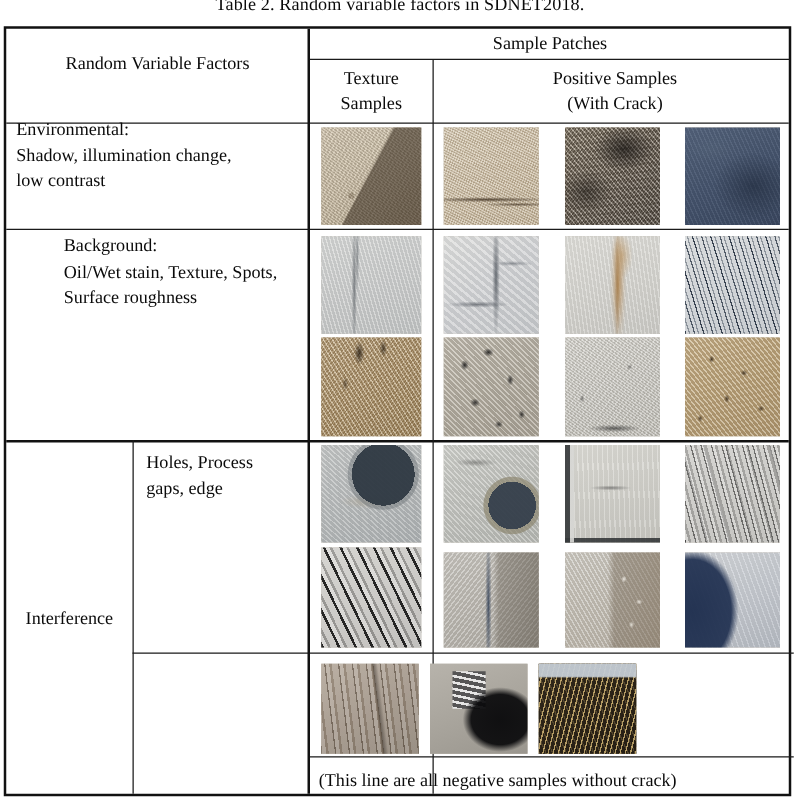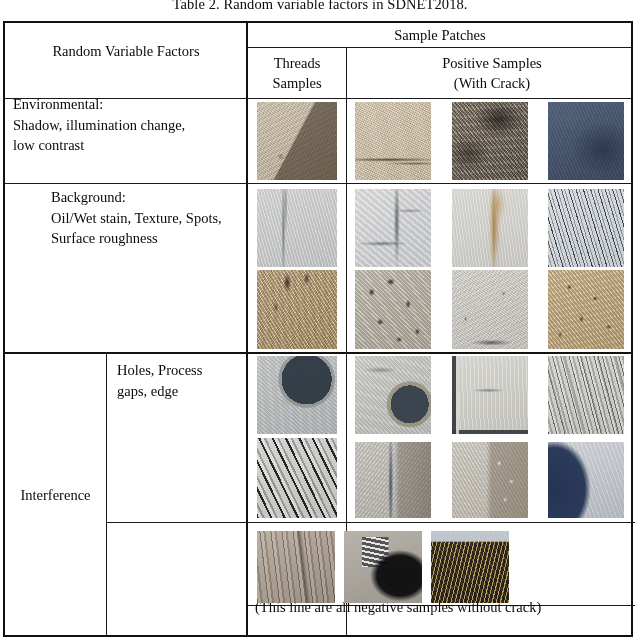--- a/index.html
+++ b/index.html
@@ -105,21 +105,21 @@
     white-space: pre-line;
   }
   .lbl-env      { left: 8px;   top: 71px;  width: 232px; }
   .lbl-bg       { left: 8px;   top: 164px; width: 232px; margin-left: 38px; }
   .lbl-interf   { left: 0px;   top: 462px; width: 101px; text-align: center; }
   .lbl-holes    { left: 112px; top: 337px; width: 126px; font-family: Liberation Serif, serif; }
   .lbl-crack    { left: 112px; top: 507px; width: 126px; text-align: center; }
 
   .note {
     position: absolute;
-    left: 250px; top: 576px;
+    left: 250px; top: 594px;
     font-size: 14.5px;
     white-space: nowrap;
   }
 
   
   .patch {
     position: absolute;
     background-color: #b9b2a6;
     background-repeat: no-repeat;
     image-rendering: auto;
@@ -383,21 +383,21 @@
 
     <div class="vline thick" style="left:241px;top:0;height:612px;"></div>
     <div class="vline" style="left:341px;top:25px;height:587px;"></div>
     <div class="vline" style="left:101px;top:329px;height:283px;"></div>
 
     <div class="hdr-factors">Random Variable Factors</div>
 
     <div class="hdr-samplepatches">Sample Patches</div>
 
     <div class="hdr-negative">
-      <span>Threads</span>
+      <span>Texture</span>
       <span>Samples</span>
     </div>
 
     <div class="hdr-positive">
       <span>Positive Samples</span>
       <span>(With Crack)</span>
     </div>
 
     <div class="lbl lbl-env">Environmental:
 Shadow, illumination change,

